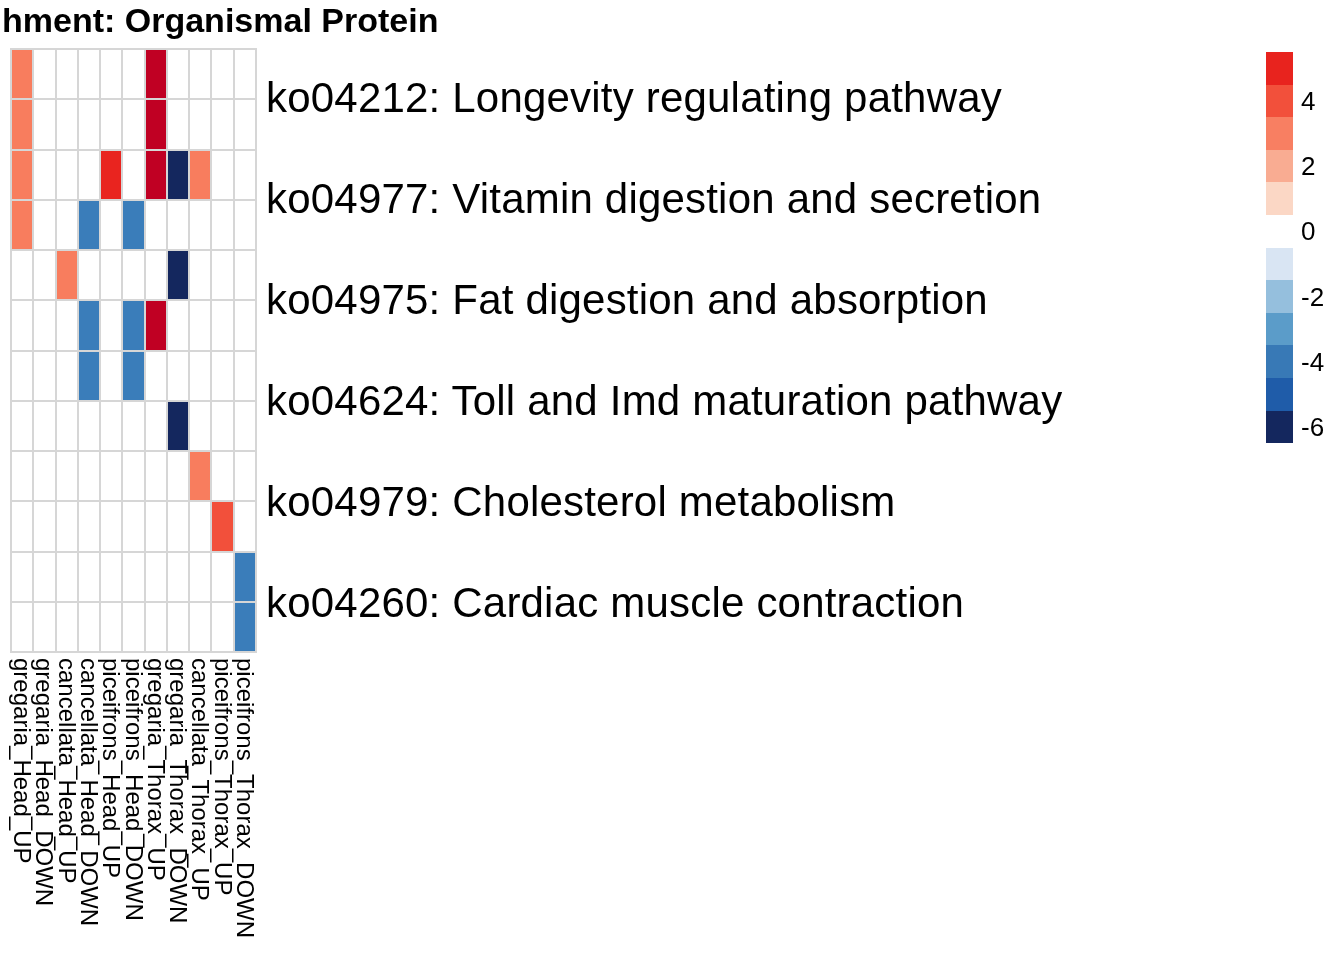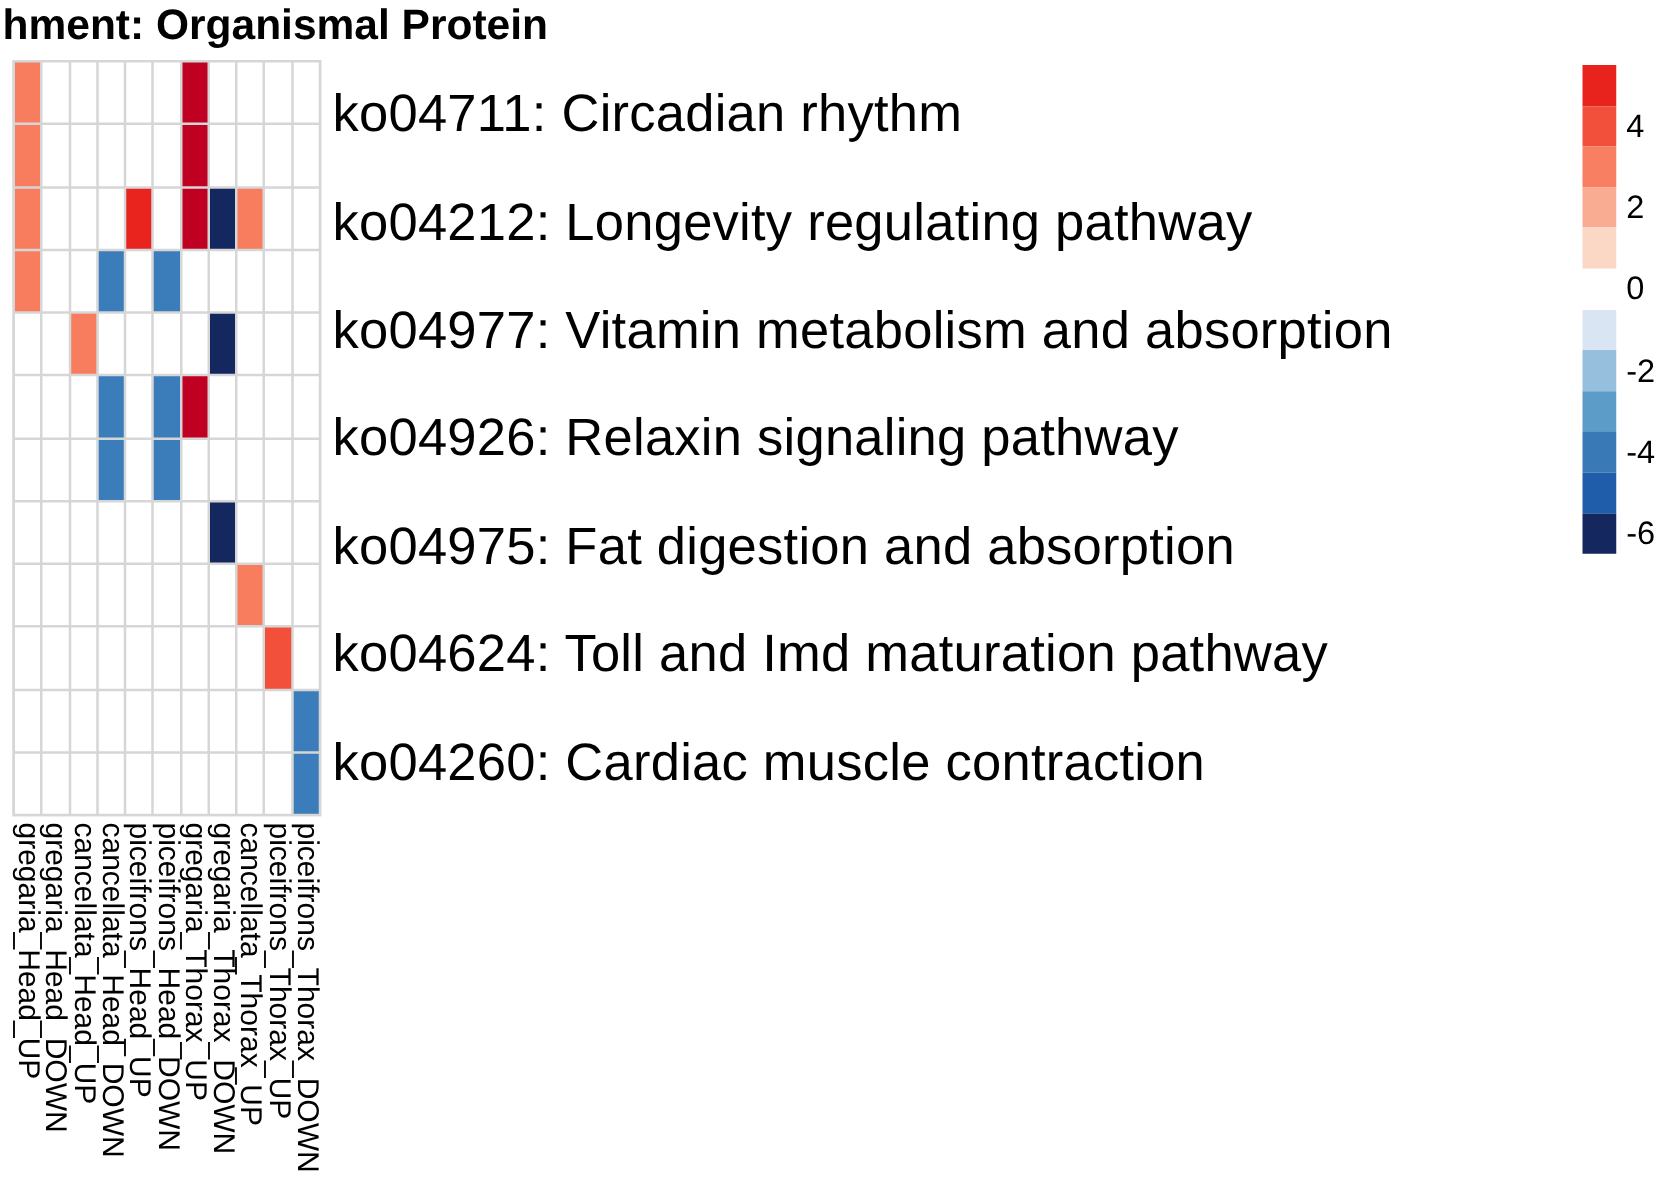--- a/index.html
+++ b/index.html
@@ -171,26 +171,25 @@
     <div class="cell" style="background: rgb(255, 255, 255);"></div>
     <div class="cell" style="background: rgb(255, 255, 255);"></div>
     <div class="cell" style="background: rgb(255, 255, 255);"></div>
     <div class="cell" style="background: rgb(255, 255, 255);"></div>
     <div class="cell" style="background: rgb(255, 255, 255);"></div>
     <div class="cell" style="background: rgb(255, 255, 255);"></div>
     <div class="cell" style="background: rgb(58, 125, 186);"></div>
   </div>
 
 <div id="rowlabels">
-    <div class="rowlabel">ko04711: Circadian rhythm</div>
     <div class="rowlabel">ko04212: Longevity regulating pathway</div>
-    <div class="rowlabel">ko04977: Vitamin metabolism and absorption</div>
-    <div class="rowlabel">ko04926: Relaxin signaling pathway</div>
+    <div class="rowlabel">ko04977: Vitamin digestion and secretion</div>
     <div class="rowlabel">ko04975: Fat digestion and absorption</div>
     <div class="rowlabel">ko04624: Toll and Imd maturation pathway</div>
+    <div class="rowlabel">ko04979: Cholesterol metabolism</div>
     <div class="rowlabel">ko04260: Cardiac muscle contraction</div>
   </div>
 
 <div id="collabels">
     <span class="collabel" style="left: 34.1364px;">gregaria_Head_UP</span>
     <span class="collabel" style="left: 56.4091px;">gregaria_Head_DOWN</span>
     <span class="collabel" style="left: 78.6818px;">cancellata_Head_UP</span>
     <span class="collabel" style="left: 100.955px;">cancellata_Head_DOWN</span>
     <span class="collabel" style="left: 123.227px;">piceifrons_Head_UP</span>
     <span class="collabel" style="left: 145.5px;">piceifrons_Head_DOWN</span>

